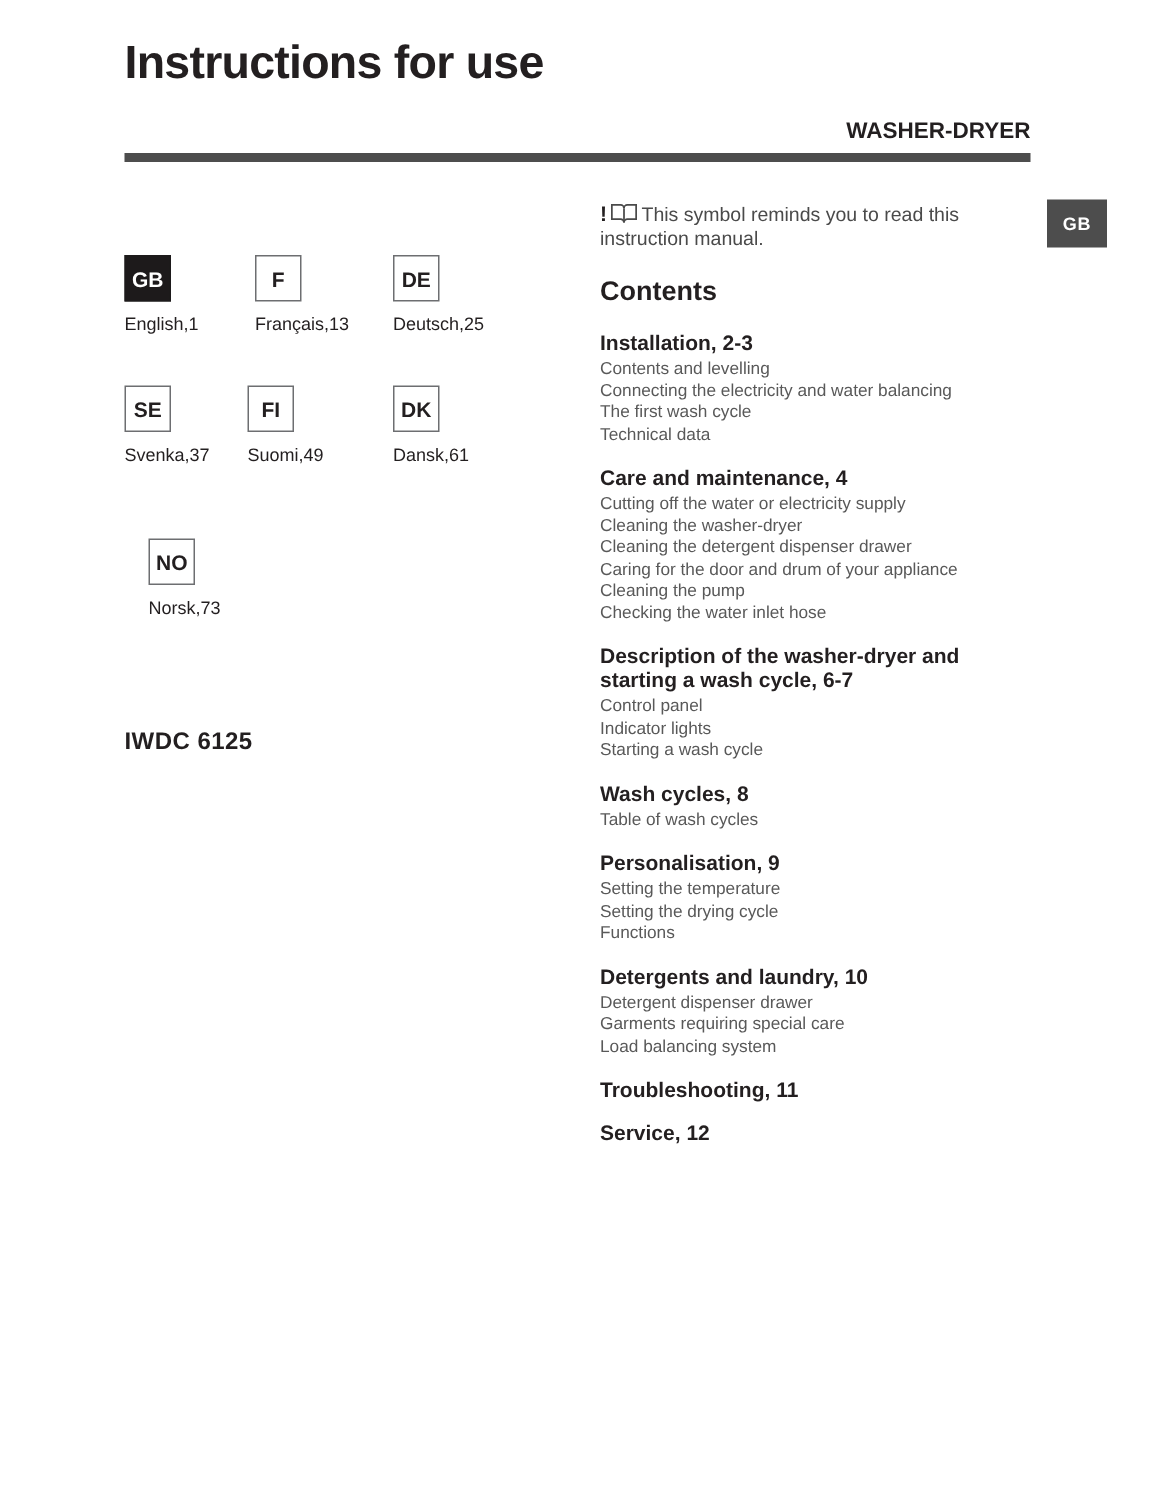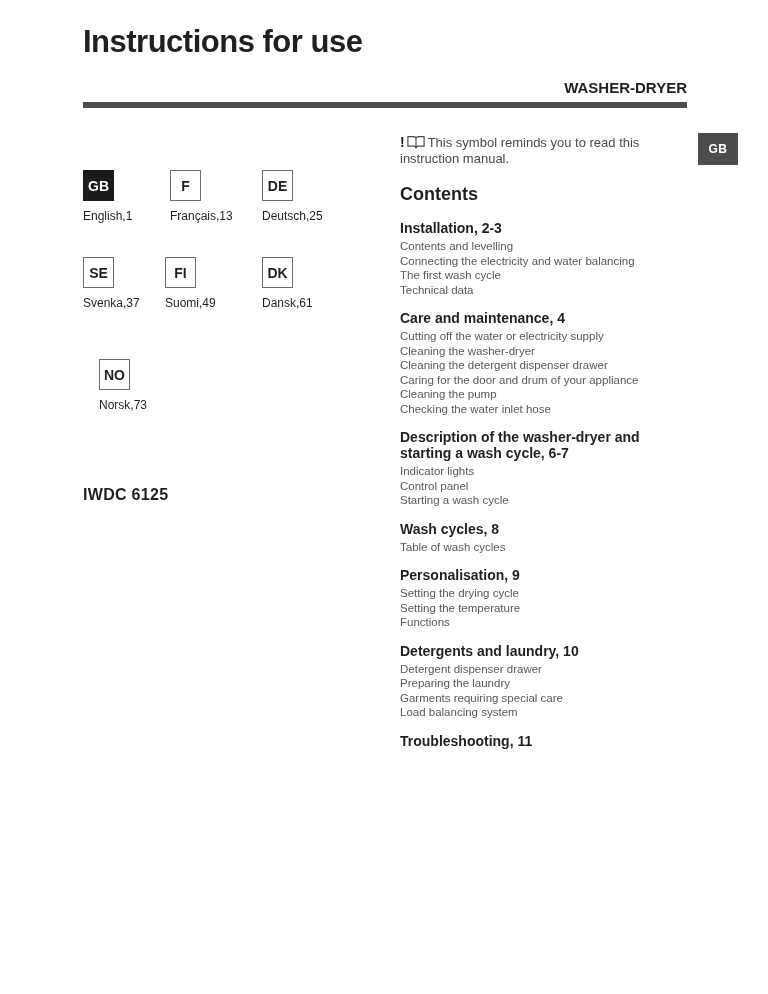--- a/index.html
+++ b/index.html
@@ -224,38 +224,37 @@
         <h3 class="toc-title">Care and maintenance, 4</h3>
         <div class="toc-item">Cutting off the water or electricity supply</div>
         <div class="toc-item">Cleaning the washer-dryer</div>
         <div class="toc-item">Cleaning the detergent dispenser drawer</div>
         <div class="toc-item">Caring for the door and drum of your appliance</div>
         <div class="toc-item">Cleaning the pump</div>
         <div class="toc-item">Checking the water inlet hose</div>
       </div>
       <div class="toc-section">
         <h3 class="toc-title">Description of the washer-dryer and starting a wash cycle, 6-7</h3>
+        <div class="toc-item">Control panel</div>
         <div class="toc-item">Indicator lights</div>
-        <div class="toc-item">Control panel</div>
         <div class="toc-item">Starting a wash cycle</div>
       </div>
       <div class="toc-section">
         <h3 class="toc-title">Wash cycles, 8</h3>
         <div class="toc-item">Table of wash cycles</div>
       </div>
       <div class="toc-section">
         <h3 class="toc-title">Personalisation, 9</h3>
+        <div class="toc-item">Setting the temperature</div>
         <div class="toc-item">Setting the drying cycle</div>
-        <div class="toc-item">Setting the temperature</div>
         <div class="toc-item">Functions</div>
       </div>
       <div class="toc-section">
         <h3 class="toc-title">Detergents and laundry, 10</h3>
         <div class="toc-item">Detergent dispenser drawer</div>
-        <div class="toc-item">Preparing the laundry</div>
         <div class="toc-item">Garments requiring special care</div>
         <div class="toc-item">Load balancing system</div>
       </div>
       <div class="toc-section">
         <h3 class="toc-title">Troubleshooting, 11</h3>
       </div>
       <div class="toc-section">
         <h3 class="toc-title">Service, 12</h3>
       </div>
     </div>

